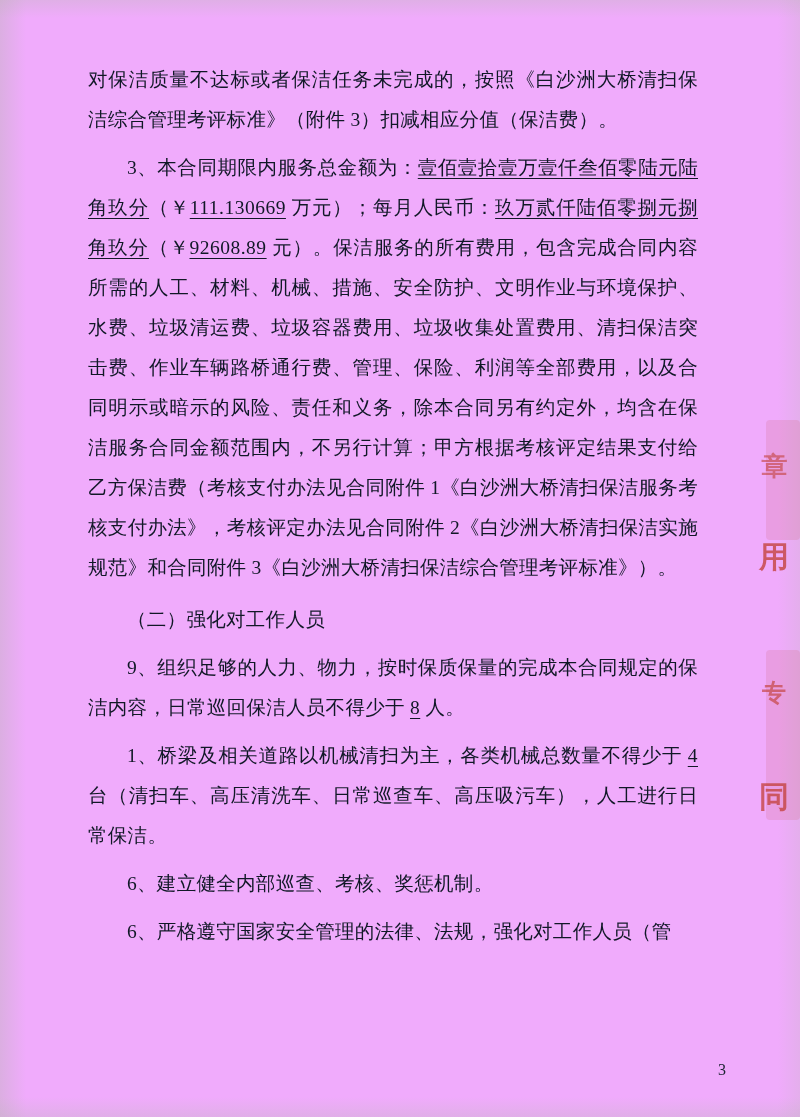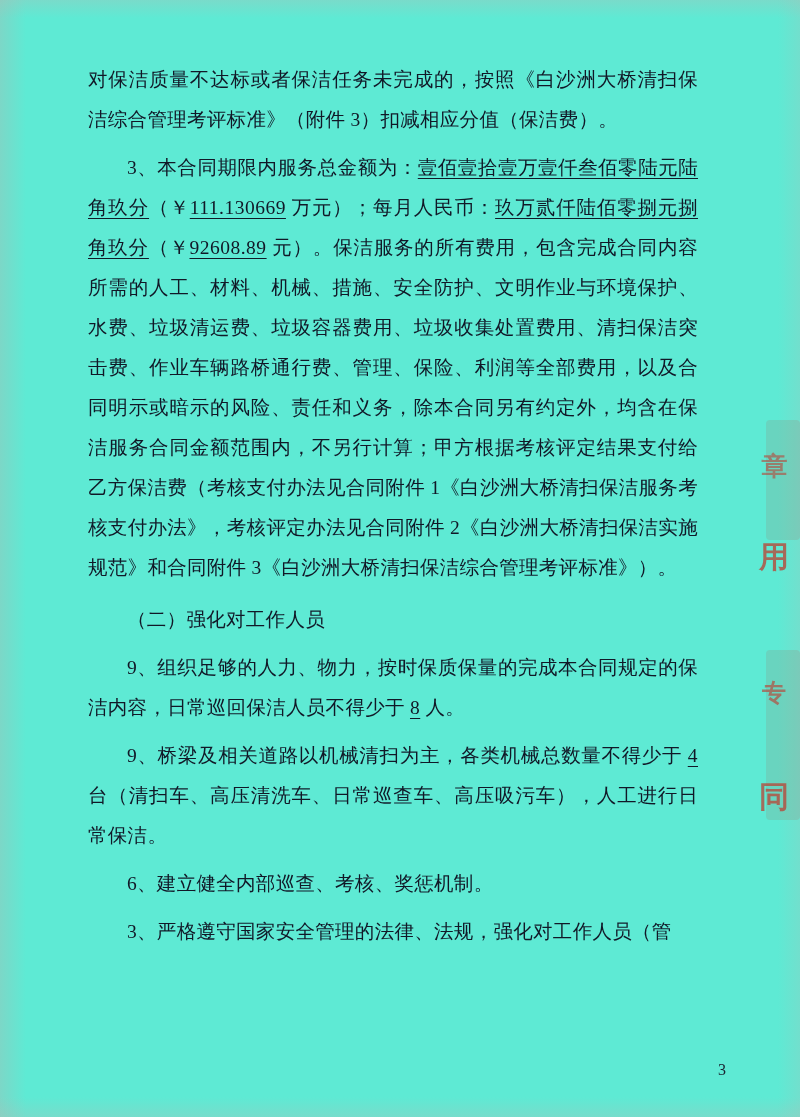--- a/index.html
+++ b/index.html
@@ -4,21 +4,21 @@
 <style>
   html, body {
     margin: 0;
     padding: 0;
     background: #ffffff;
   }
   .page {
     position: relative;
     width: 800px;
     height: 1117px;
-    background: #5eead4;
+    background: #f0abfc;
     overflow: hidden;
     font-family: "Liberation Serif", "DejaVu Serif", serif;
   }
   
   .scan-edge-left {
     position: absolute;
     left: 0; top: 0;
     width: 26px; height: 100%;
     background: linear-gradient(to right, rgba(180,180,175,0.35), rgba(255,255,255,0));
     pointer-events: none;
@@ -162,27 +162,27 @@
     <div class="gap-md"></div>
 
     <p class="para indent">（二）强化对工作人员</p>
 
     <div class="gap-sm"></div>
 
     <p class="para indent"><span>9、组织足够的人力、物力，按时保质保量的完成本合同规定的保洁内容，日常巡回保洁人员不得少于 </span><span class="u num">8</span><span> 人。</span></p>
 
     <div class="gap-sm"></div>
 
-    <p class="para indent"><span>9、桥梁及相关道路以机械清扫为主，各类机械总数量不得少于 </span><span class="u num">4</span><span> 台（清扫车、高压清洗车、日常巡查车、高压吸污车），人工进行日常保洁。</span></p>
+    <p class="para indent"><span>1、桥梁及相关道路以机械清扫为主，各类机械总数量不得少于 </span><span class="u num">4</span><span> 台（清扫车、高压清洗车、日常巡查车、高压吸污车），人工进行日常保洁。</span></p>
 
     <div class="gap-sm"></div>
 
     <p class="para indent">6、建立健全内部巡查、考核、奖惩机制。</p>
 
     <div class="gap-sm"></div>
 
-    <p class="para indent">3、严格遵守国家安全管理的法律、法规，强化对工作人员（管</p>
+    <p class="para indent">6、严格遵守国家安全管理的法律、法规，强化对工作人员（管</p>
 
   </div>
 
   <div class="page-number">3</div>
 
 </div>
 
 </body></html>

